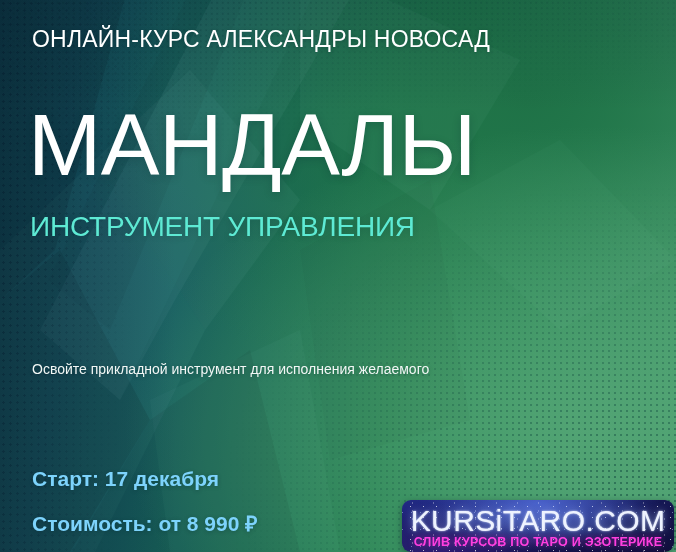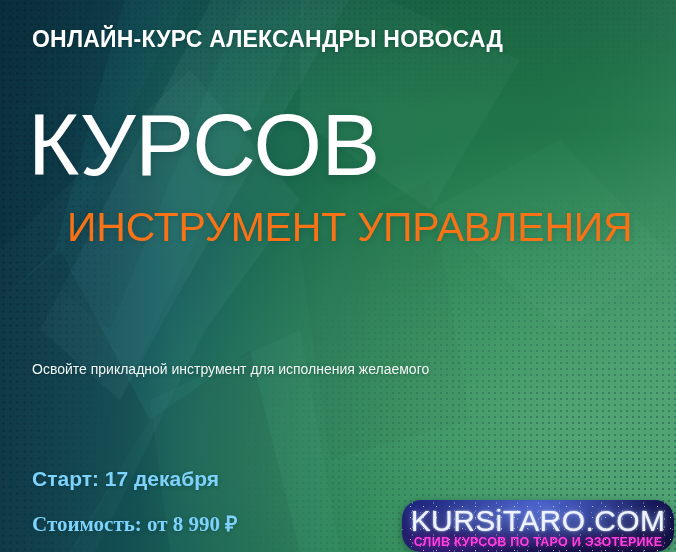--- a/index.html
+++ b/index.html
@@ -61,71 +61,70 @@
     background:
       linear-gradient(to right, rgba(4,30,44,.42) 0%, rgba(4,30,44,0) 26%),
       linear-gradient(to bottom, rgba(5,34,46,.20) 0%, rgba(5,34,46,0) 20%);
   }
 
   
   #content { position:absolute; inset:0; }
 
   .eyebrow {
     position:absolute; left:32px; top:26px;
-    font-size:23px; font-weight:700;
+    font-size:23px; font-weight:400;
     letter-spacing:.2px;
     color:#ffffff;
     white-space:nowrap;
     text-shadow:0 1px 4px rgba(0,32,40,.30);
   }
 
   .title-main {
     position:absolute; left:28px; top:101px;
     font-size:88px; font-weight:400;
     letter-spacing:-.5px; line-height:1;
     color:#ffffff;
     white-space:nowrap;
     text-shadow:0 2px 8px rgba(0,35,45,.22);
   }
 
   .title-sub {
     position:absolute; left:30px; top:206px;
-    font-size:41px; font-weight:400;
+    font-size:28px; font-weight:400;
     line-height:42px; letter-spacing:-.2px;
-    color:#f97316;
+    color:#5eead4;
     text-shadow:0 1px 6px rgba(0,35,45,.22);
-    margin-left:37px;
   }
   .title-sub .ln { display:block; }
 
   .lead {
     position:absolute; left:32px; top:352px;
     width:615px;
     font-size:14px; font-weight:400;
     line-height:35px;
     color:#f2f7f5;
     text-shadow:0 1px 4px rgba(0,32,42,.26);
   }
 
   .meta {
     position:absolute; left:32px;
     font-size:21px; font-weight:700;
     color:#7dd3fc;
     white-space:nowrap;
     text-shadow:0 1px 4px rgba(0,32,42,.30);
   }
   #meta-start { top:467px; }
-  #meta-price { top:509px;font-family:Liberation Serif, serif; }
+  #meta-price { top:509px; }
 
   
   #watermark {
     position:absolute;
     left:402px; top:500px;
     width:272px; height:52px;
-    border-radius:19px;
+    border-radius:9px;
     overflow:hidden;
     background:
       radial-gradient(72% 130% at 50% 6%, #3a4fb8 0%, rgba(58,79,184,0) 62%),
       radial-gradient(58% 115% at 14% 96%, #2b1f72 0%, rgba(43,31,114,0) 70%),
       linear-gradient(165deg, #222a86 0%, #171a5c 42%, #100f3b 100%);
     box-shadow:0 2px 7px rgba(0,20,30,.40);
   }
   #wm-stars {
     position:absolute; inset:0;
     background-image:
@@ -184,21 +183,21 @@
 
   <div class="bg-layer" id="bg-dots-top"></div>
   <div class="bg-layer" id="bg-dots-left"></div>
   <div class="bg-layer" id="bg-dots-right"></div>
   <div class="bg-layer" id="bg-vignette"></div>
 
   <div id="content">
 
     <div class="eyebrow">ОНЛАЙН-КУРС АЛЕКСАНДРЫ НОВОСАД</div>
 
-    <h1 class="title-main">КУРСОВ</h1>
+    <h1 class="title-main">МАНДАЛЫ</h1>
 
     <div class="title-sub">
       <span class="ln">ИНСТРУМЕНТ УПРАВЛЕНИЯ</span>
     </div>
 
     <p class="lead">Освойте прикладной инструмент для исполнения желаемого</p>
 
     <div class="meta" id="meta-start">Старт: 17 декабря</div>
     <div class="meta" id="meta-price">Стоимость: от 8 990 ₽</div>
 

